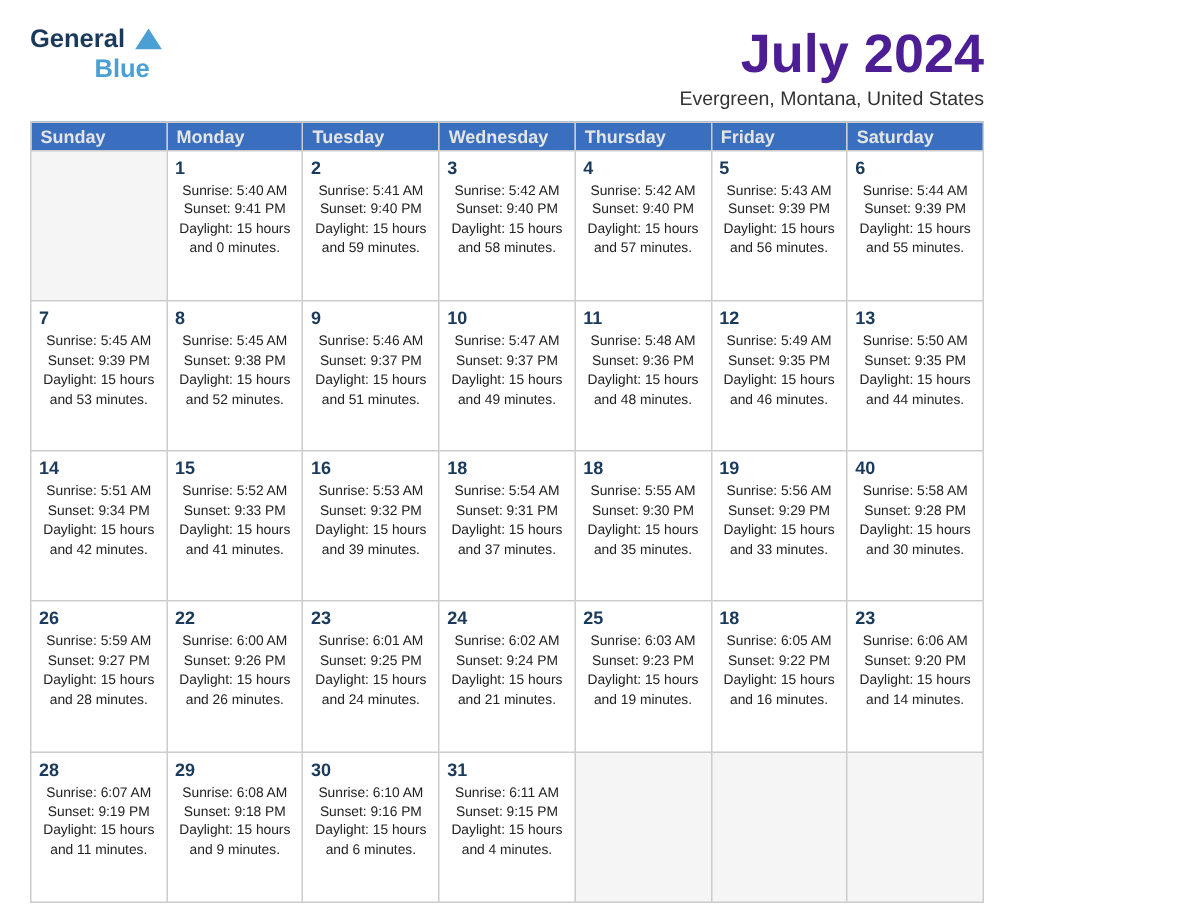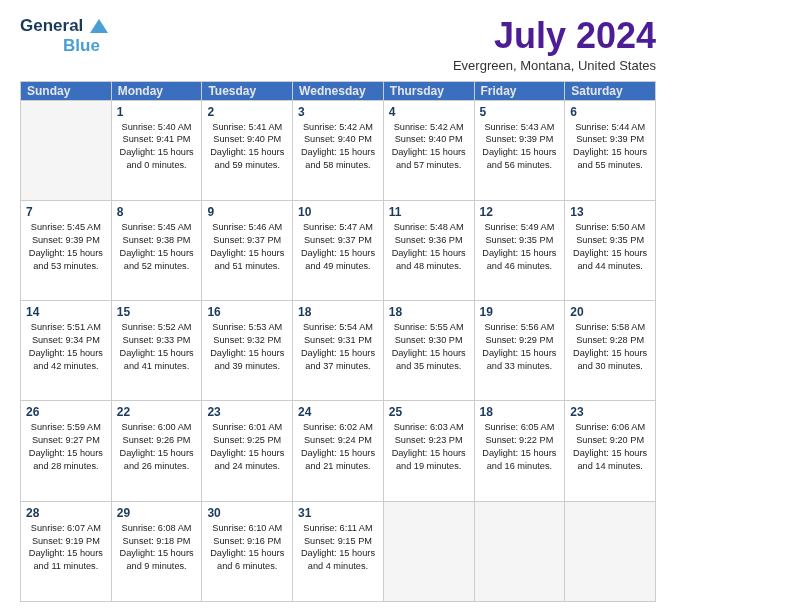--- a/index.html
+++ b/index.html
@@ -197,21 +197,21 @@
           </td>
           <td>
             <span class="day-number">18</span>
             <div class="cell-text">Sunrise: 5:55 AM<br>Sunset: 9:30 PM<br>Daylight: 15 hours<br>and 35 minutes.</div>
           </td>
           <td>
             <span class="day-number">19</span>
             <div class="cell-text">Sunrise: 5:56 AM<br>Sunset: 9:29 PM<br>Daylight: 15 hours<br>and 33 minutes.</div>
           </td>
           <td>
-            <span class="day-number">20</span>
+            <span class="day-number">40</span>
             <div class="cell-text">Sunrise: 5:58 AM<br>Sunset: 9:28 PM<br>Daylight: 15 hours<br>and 30 minutes.</div>
           </td>
         </tr>
         <tr>
           <td>
             <span class="day-number">26</span>
             <div class="cell-text">Sunrise: 5:59 AM<br>Sunset: 9:27 PM<br>Daylight: 15 hours<br>and 28 minutes.</div>
           </td>
           <td>
             <span class="day-number">22</span>

